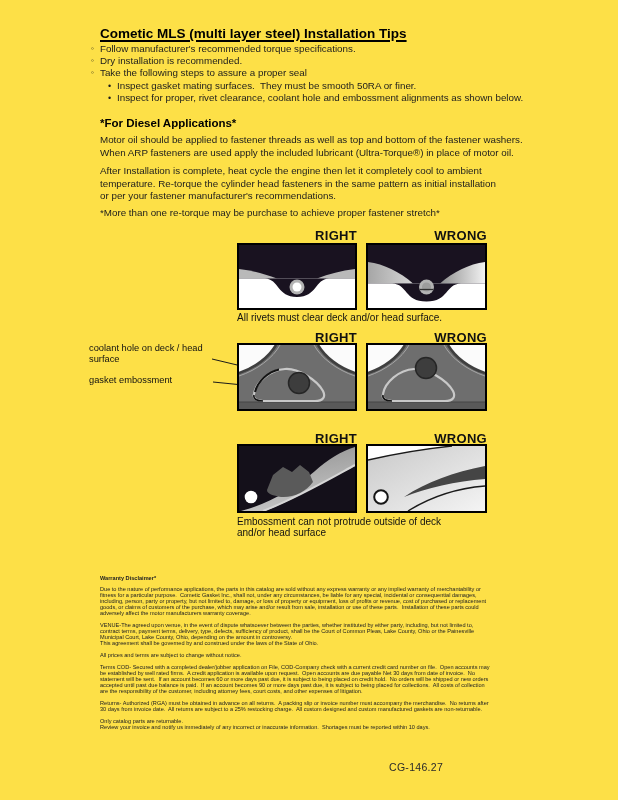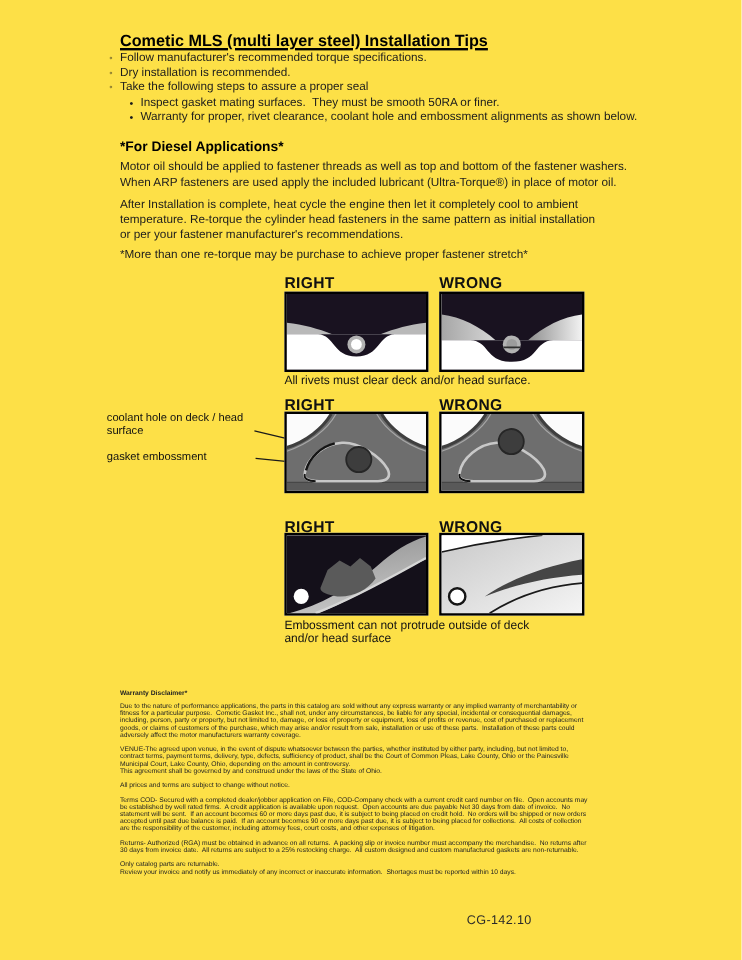--- a/index.html
+++ b/index.html
@@ -12,21 +12,21 @@
   .bullets{left:91px;top:43px;width:470px;font-size:9.8px;line-height:12.2px;}
   .b-row{display:flex;}
   .b-row.sub{padding-left:17px;}
   .b-mark{width:9px;flex:0 0 9px;font-size:8px;line-height:12.2px;}
   .b-mark.dot{font-size:9px;}
   .diesel-heading{left:100px;top:117px;font-size:11.5px;font-weight:700;color:#000;}
   .para{left:100px;font-size:9.8px;line-height:12.6px;width:460px;}
   .p1{top:134px;}
   .p2{top:165px;}
   .p3{top:207px;}
-  .dg-label{font-size:13px;font-weight:700;color:#111;text-align:left;letter-spacing:.3px;}
+  .dg-label{font-size:13px;font-weight:700;color:#111;text-align:right;letter-spacing:.3px;}
   .dg-frame{border:2px solid #000;box-sizing:border-box;background:#fff;}
   .dg-frame svg{display:block;width:100%;height:100%;}
   .dg-caption{font-size:10px;font-weight:400;color:#111;line-height:11px;}
   .callout{font-size:9.3px;line-height:11px;color:#111;width:120px;left:89px;}
   .warranty{left:100px;top:576px;width:436px;font-size:5.6px;line-height:5.95px;color:#222;}
   .warranty .hd{font-weight:700;margin-bottom:5.5px;}
   .warranty .wp{margin-bottom:6px;}
   .footer-code{left:389px;top:761px;font-size:10.5px;color:#2a2a2a;letter-spacing:.3px;}
 </style>
 </head>
@@ -48,21 +48,21 @@
     <div class="b-row">
       <span class="b-mark">◦</span>
       <span class="prewrap">Take the following steps to assure a proper seal</span>
     </div>
     <div class="b-row sub">
       <span class="b-mark dot">•</span>
       <span class="prewrap">Inspect gasket mating surfaces.  They must be smooth 50RA or finer.</span>
     </div>
     <div class="b-row sub">
       <span class="b-mark dot">•</span>
-      <span class="prewrap">Warranty for proper, rivet clearance, coolant hole and embossment alignments as shown below.</span>
+      <span class="prewrap">Inspect for proper, rivet clearance, coolant hole and embossment alignments as shown below.</span>
     </div>
   </div>
 
   <div class="abs diesel-heading">*For Diesel Applications*</div>
   <div class="abs para p2 prewrap">After Installation is complete, heat cycle the engine then let it completely cool to ambient
 temperature. Re-torque the cylinder head fasteners in the same pattern as initial installation
 or per your fastener manufacturer's recommendations.</div>
   <div class="abs para p1 prewrap">Motor oil should be applied to fastener threads as well as top and bottom of the fastener washers.
 When ARP fasteners are used apply the included lubricant (Ultra-Torque®) in place of motor oil.</div>
   <div class="abs para p3">*More than one re-torque may be purchase to achieve proper fastener stretch*</div>
@@ -203,15 +203,15 @@
 be established by well rated firms.  A credit application is available upon request.  Open accounts are due payable Net 30 days from date of invoice.  No
 statement will be sent.  If an account becomes 60 or more days past due, it is subject to being placed on credit hold.  No orders will be shipped or new orders
 accepted until past due balance is paid.  If an account becomes 90 or more days past due, it is subject to being placed for collections.  All costs of collection
 are the responsibility of the customer, including attorney fees, court costs, and other expenses of litigation.</div>
     <div class="wp prewrap">Returns- Authorized (RGA) must be obtained in advance on all returns.  A packing slip or invoice number must accompany the merchandise.  No returns after
 30 days from invoice date.  All returns are subject to a 25% restocking charge.  All custom designed and custom manufactured gaskets are non-returnable.</div>
     <div class="wp prewrap">Only catalog parts are returnable.
 Review your invoice and notify us immediately of any incorrect or inaccurate information.  Shortages must be reported within 10 days.</div>
   </div>
 
-  <div class="abs footer-code">CG-142.10</div>
+  <div class="abs footer-code">CG-146.27</div>
 
 </div>
 
 </body></html>

